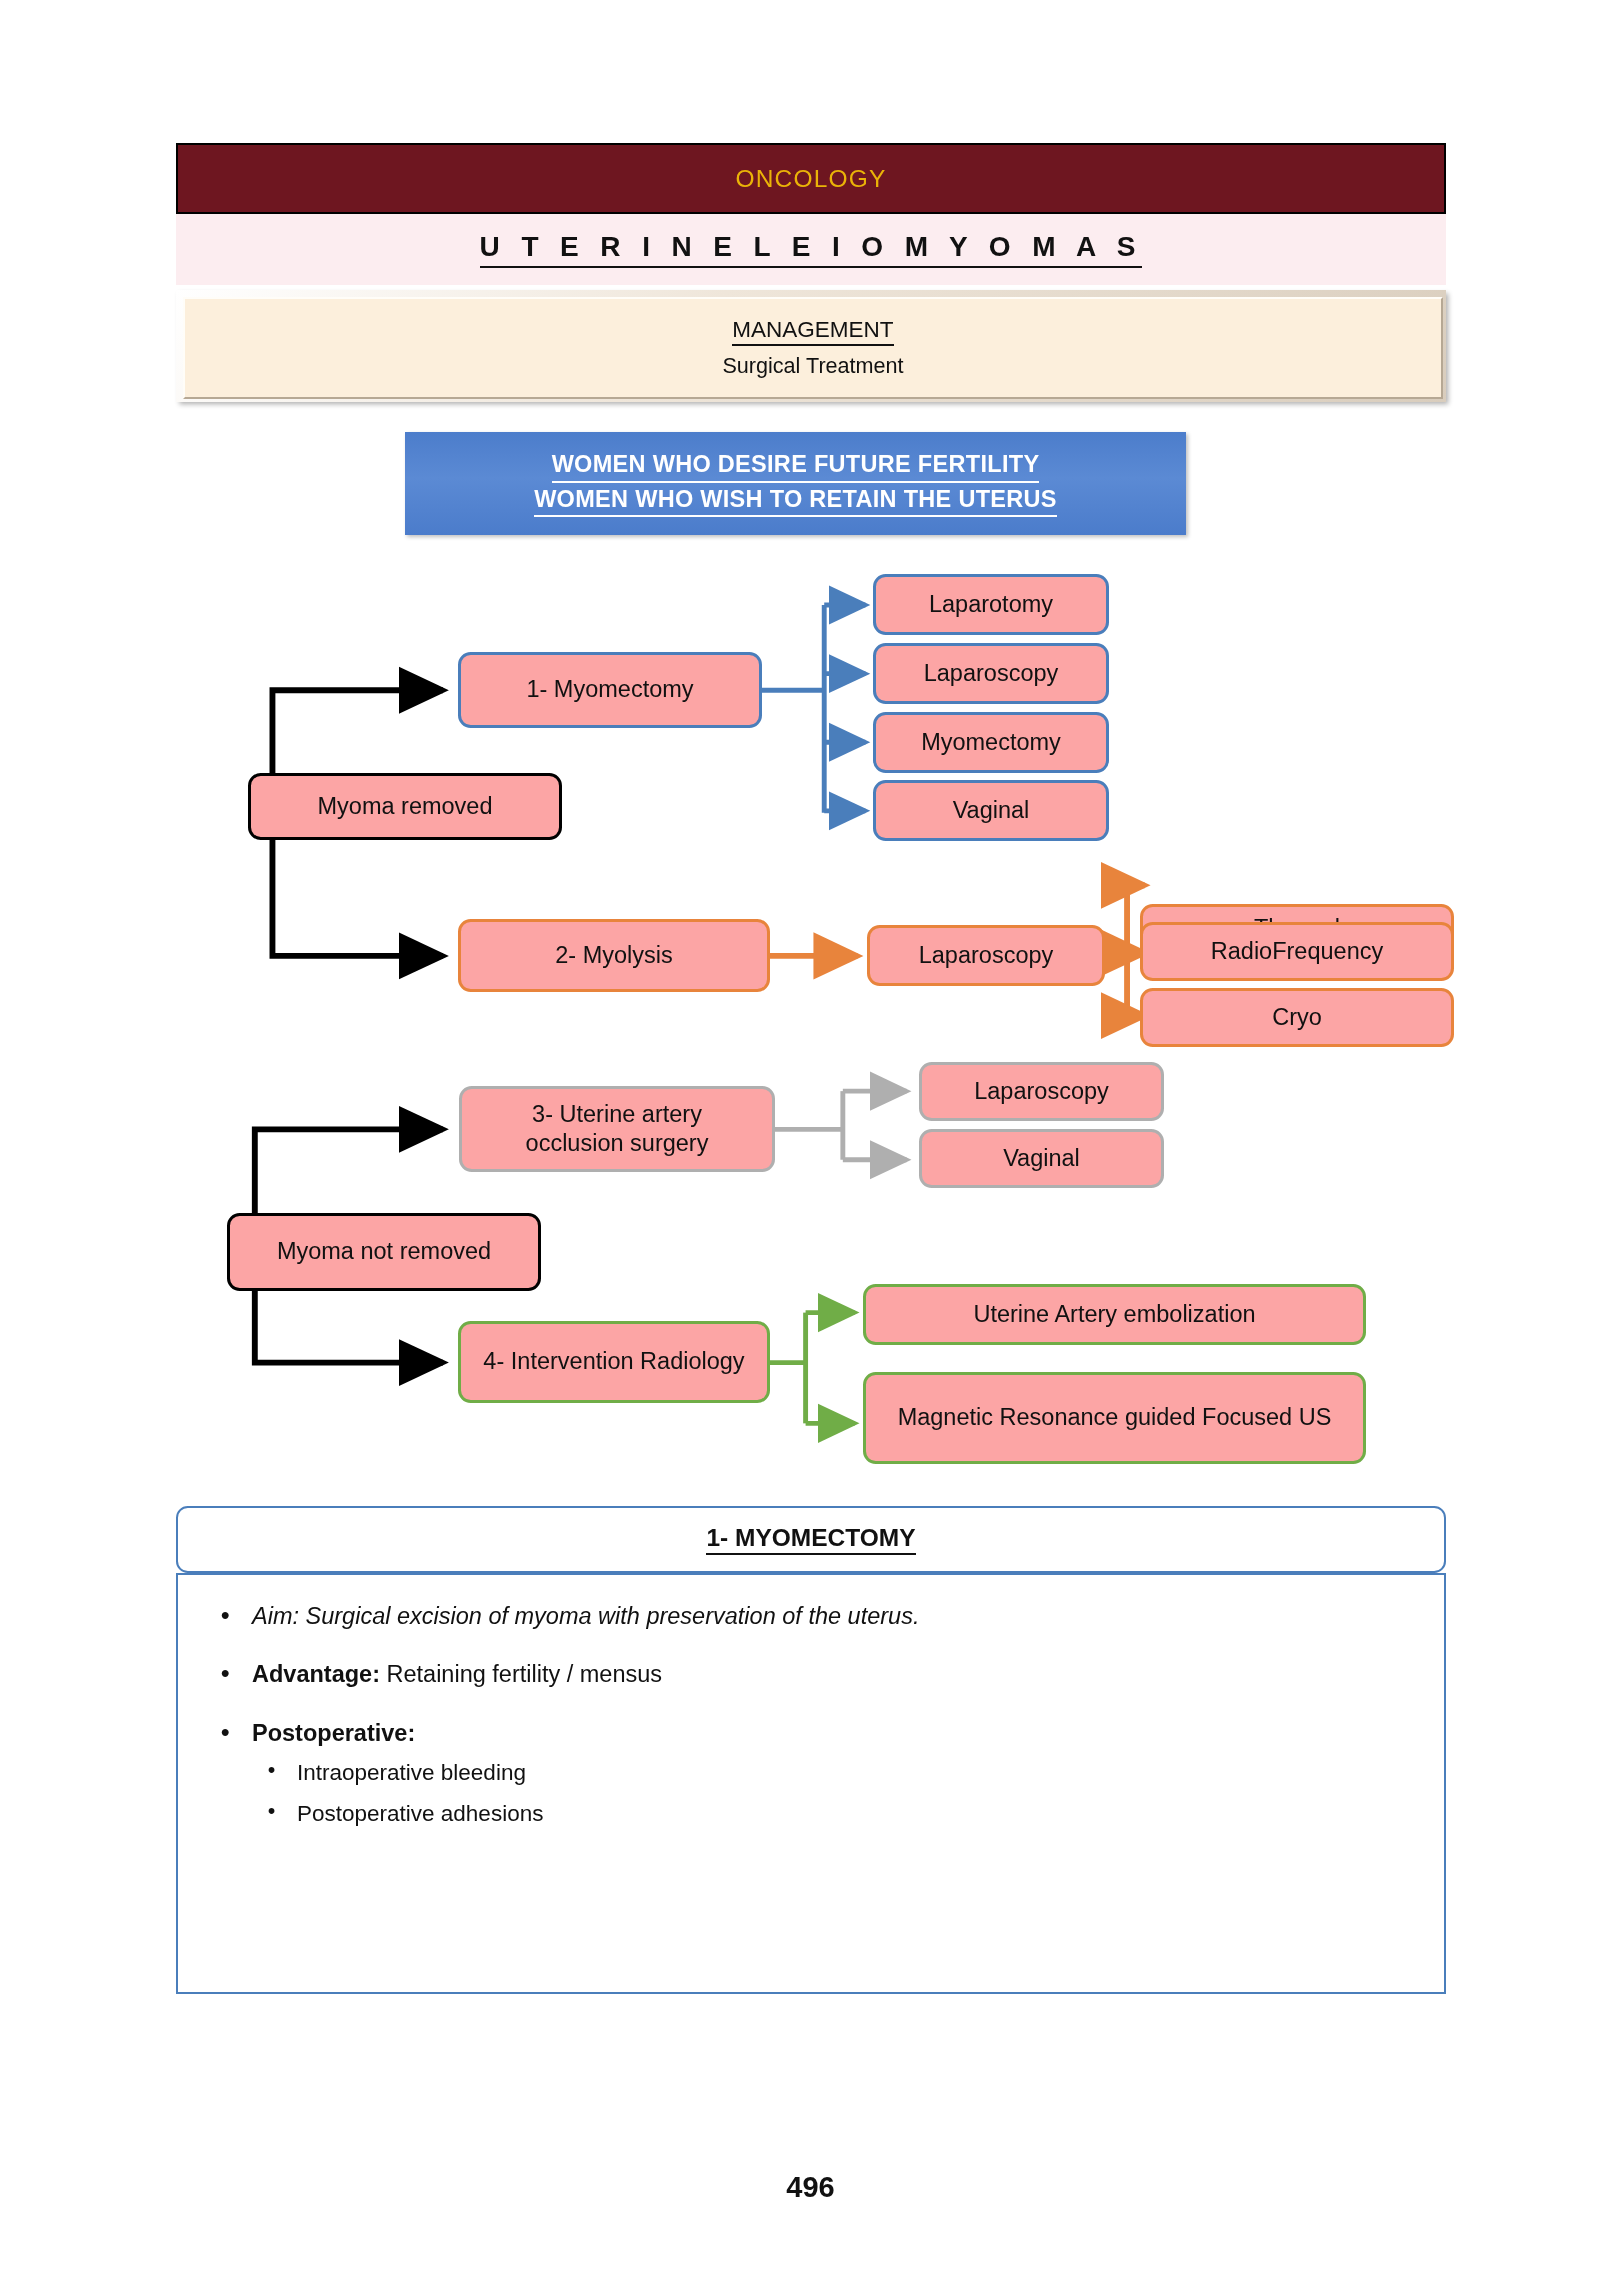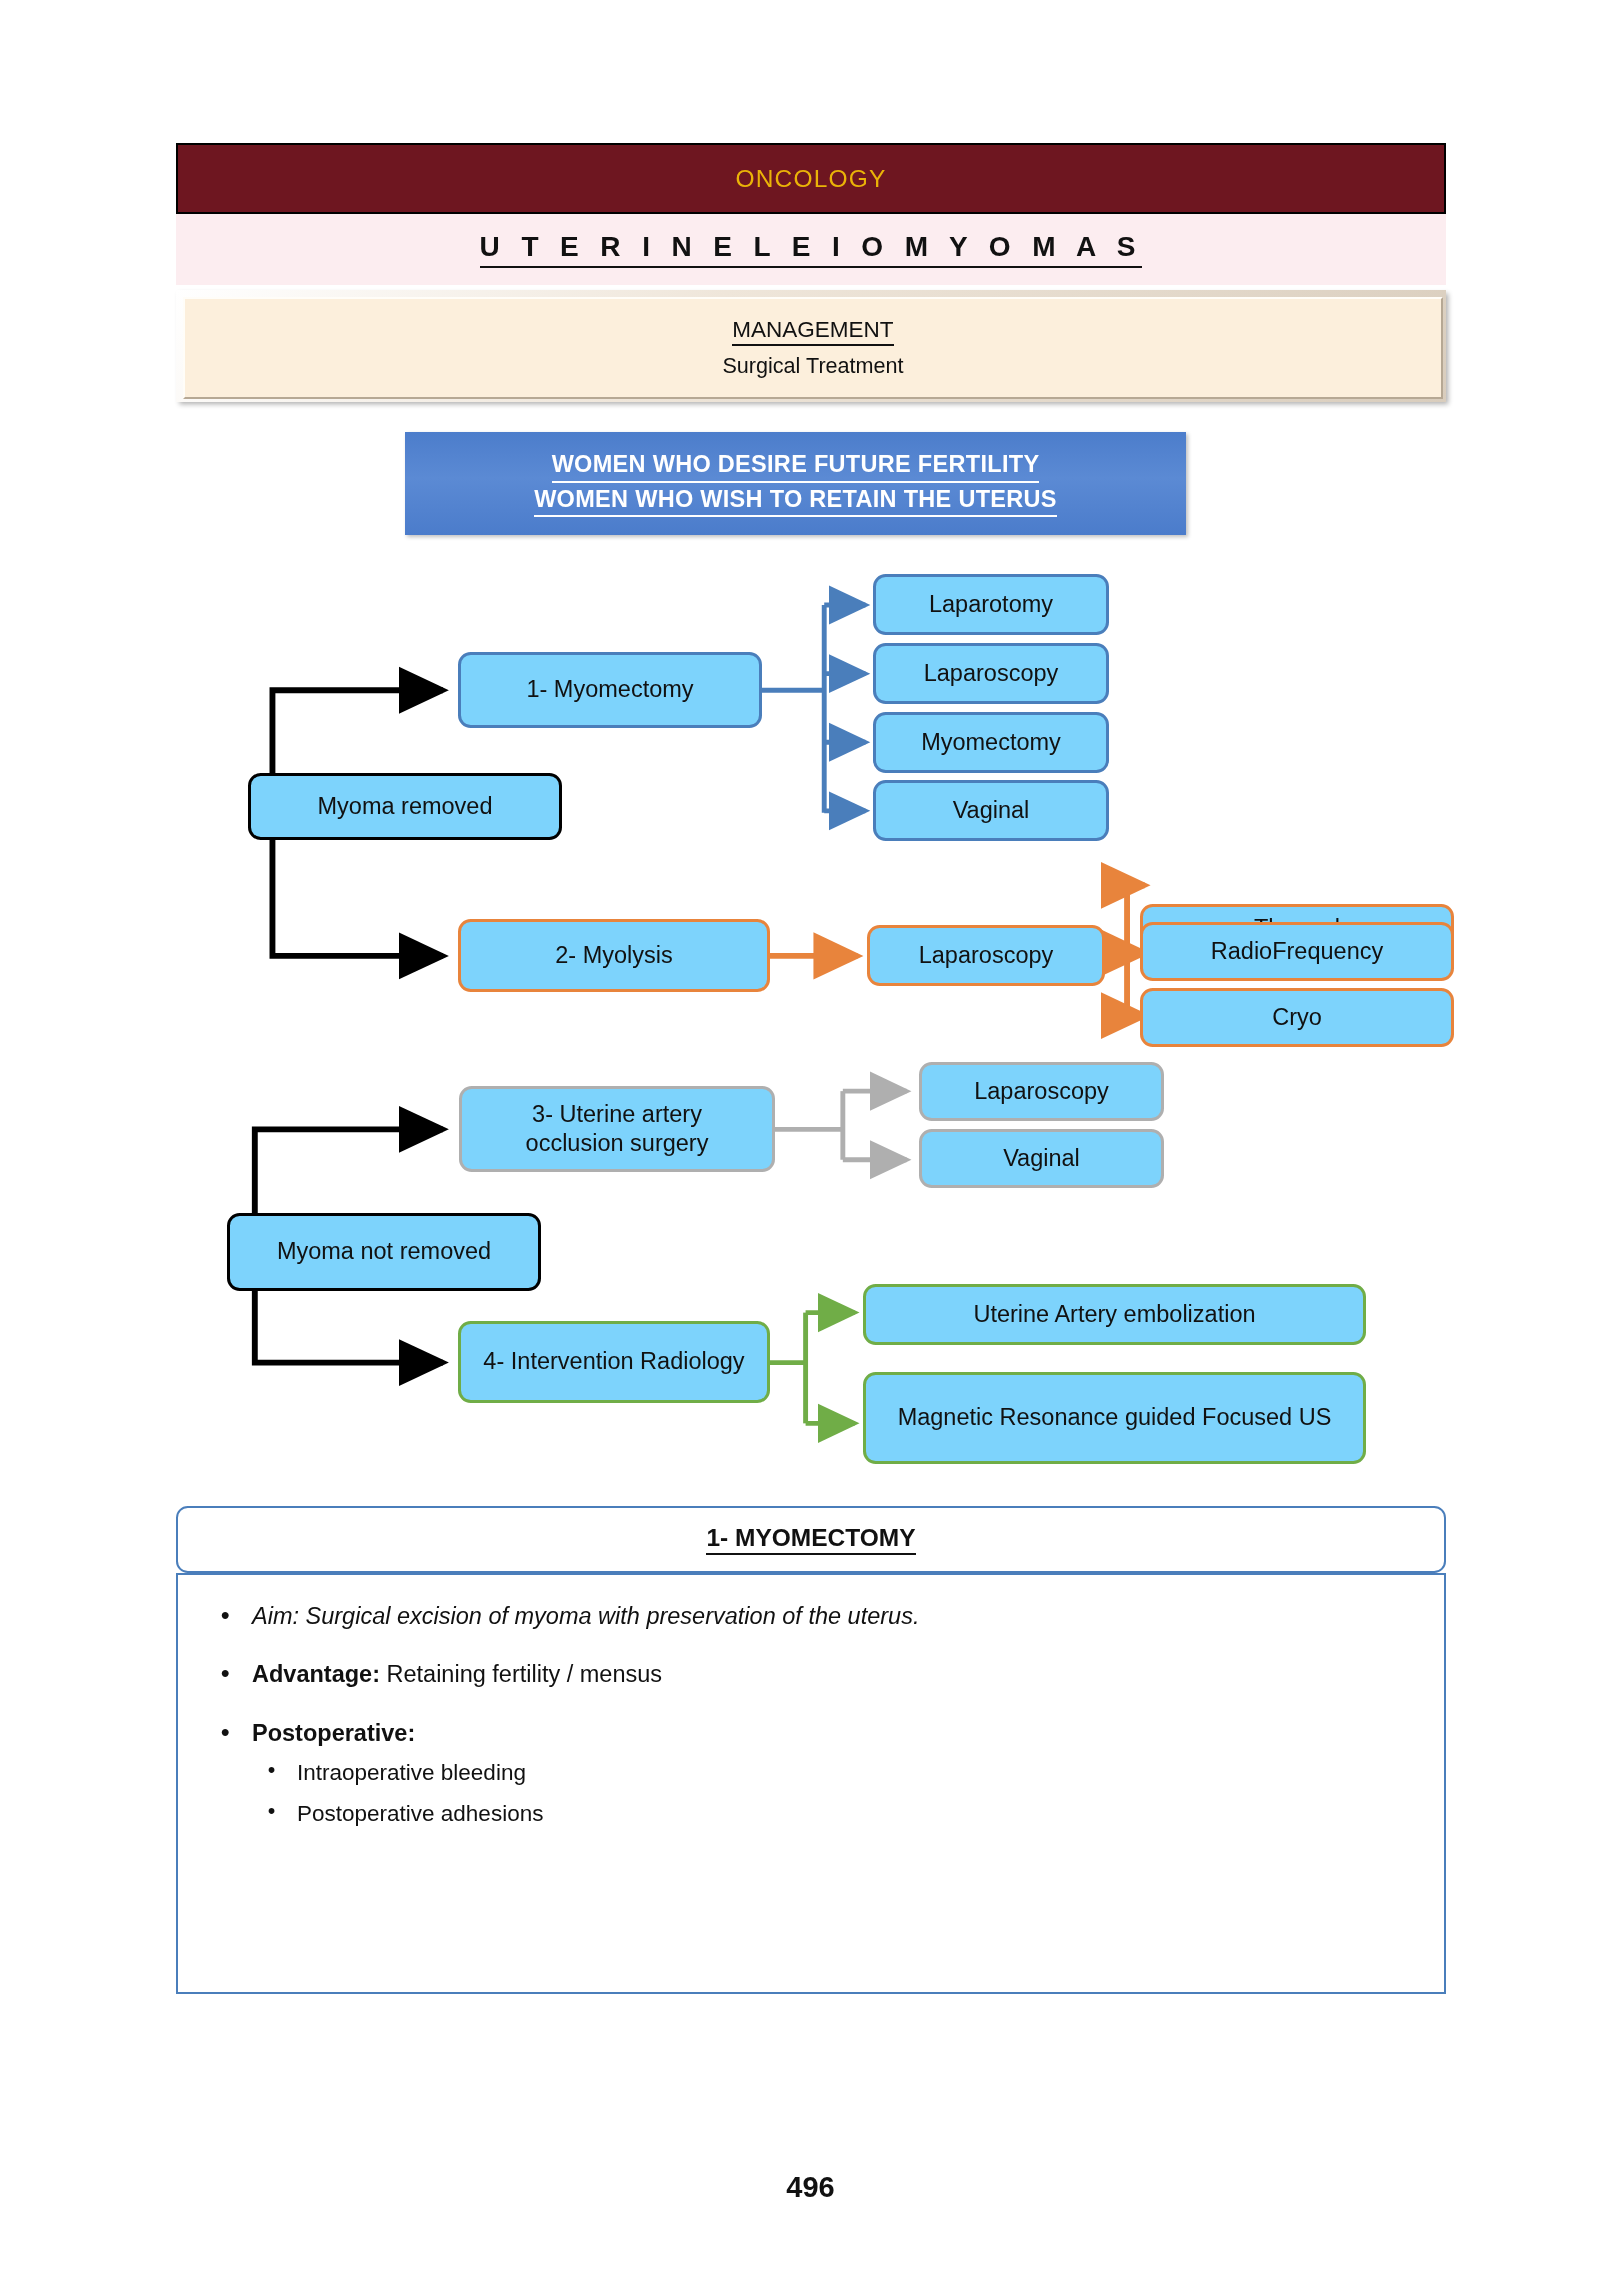--- a/index.html
+++ b/index.html
@@ -56,21 +56,21 @@
     gap:2px;
   }
   #banner .bl{
     color:#ffffff;font-weight:bold;font-size:23.5px;letter-spacing:0.3px;
     border-bottom:2.9px solid #ffffff;padding-bottom:1px;line-height:1.25;
   }
 
   
   .node{
     display:flex;align-items:center;justify-content:center;text-align:center;
-    background:#7dd3fc;border-radius:12.7px;
+    background:#fca5a5;border-radius:12.7px;
     font-size:23.5px;color:#111;line-height:1.25;padding:2px 22px;
   }
   .node.black{border:3.9px solid #000000;}
   .node.blue{border:3.9px solid #4A7EBB;}
   .node.orange{border:3.9px solid #E8843C;}
   .node.gray{border:3.9px solid #AFAFAF;}
   .node.green{border:3.9px solid #70AD47;}
 
   
   .links{position:absolute;left:0;top:0;width:1621px;height:2293px;pointer-events:none;}

